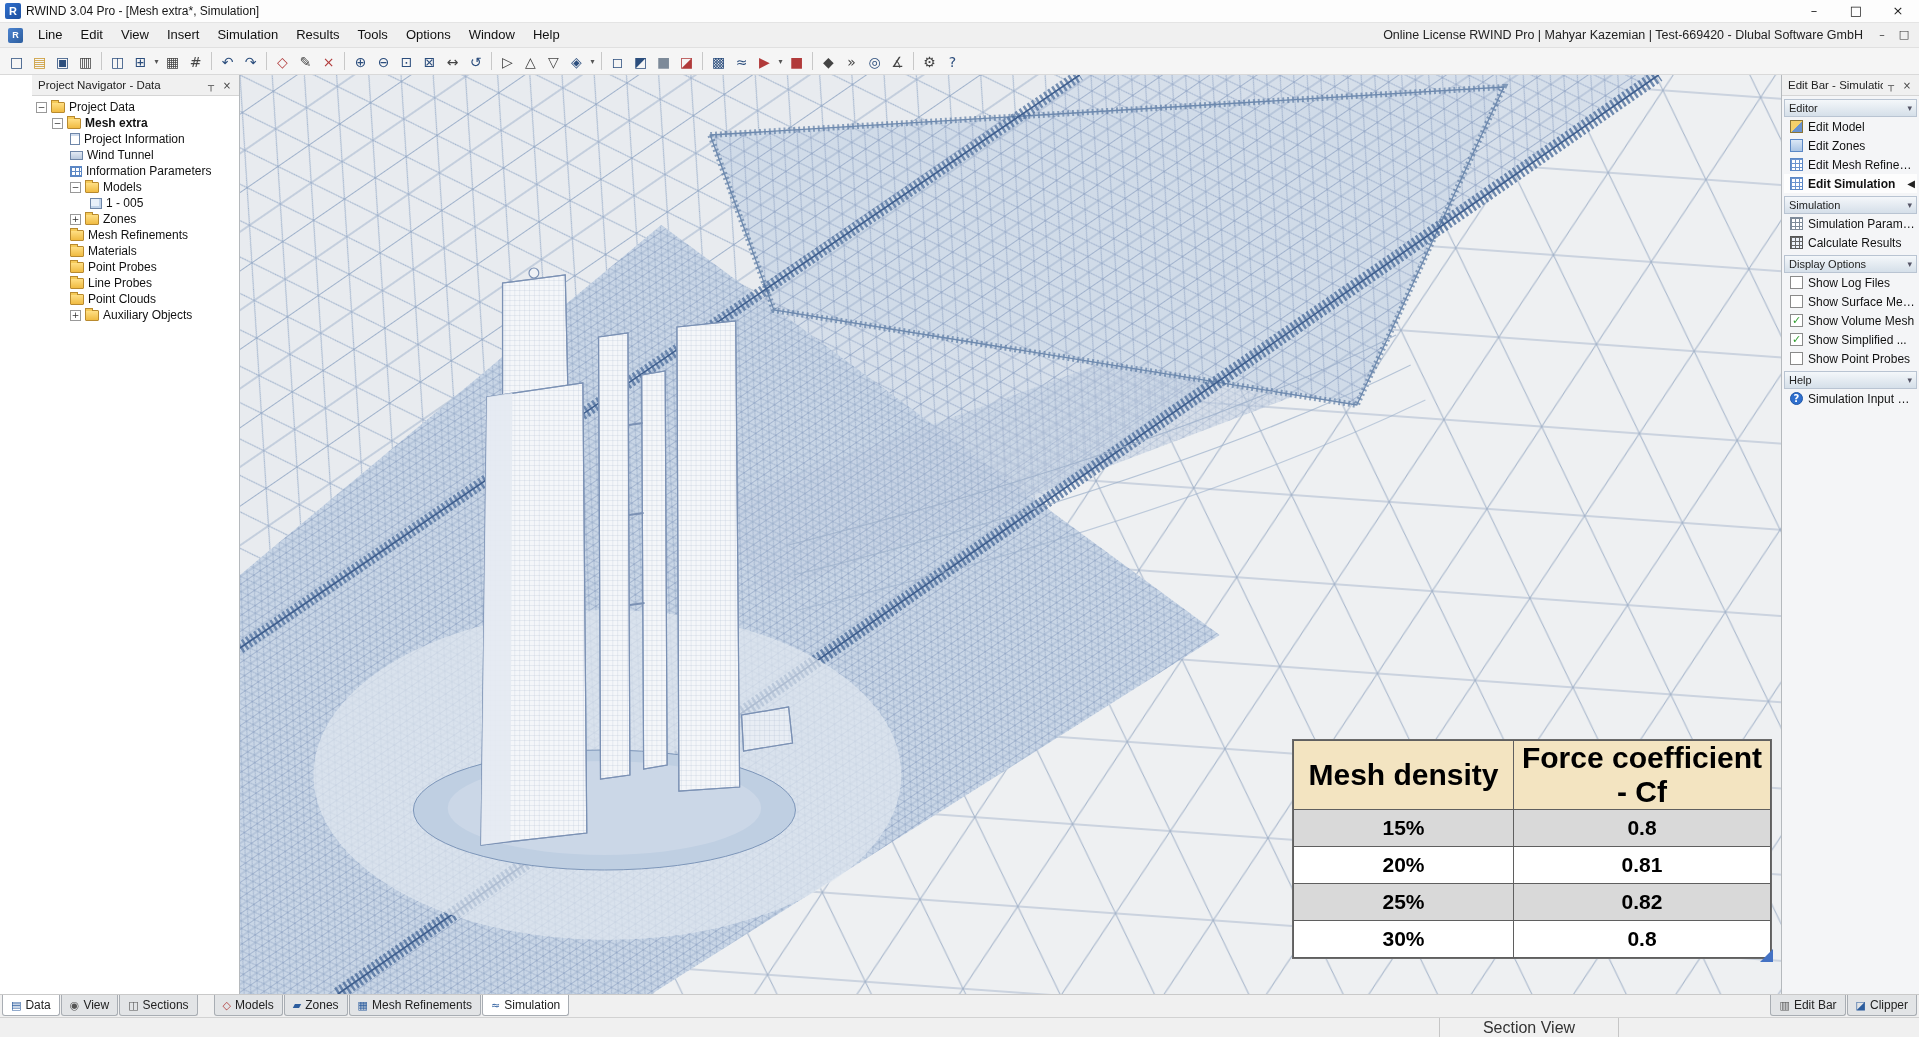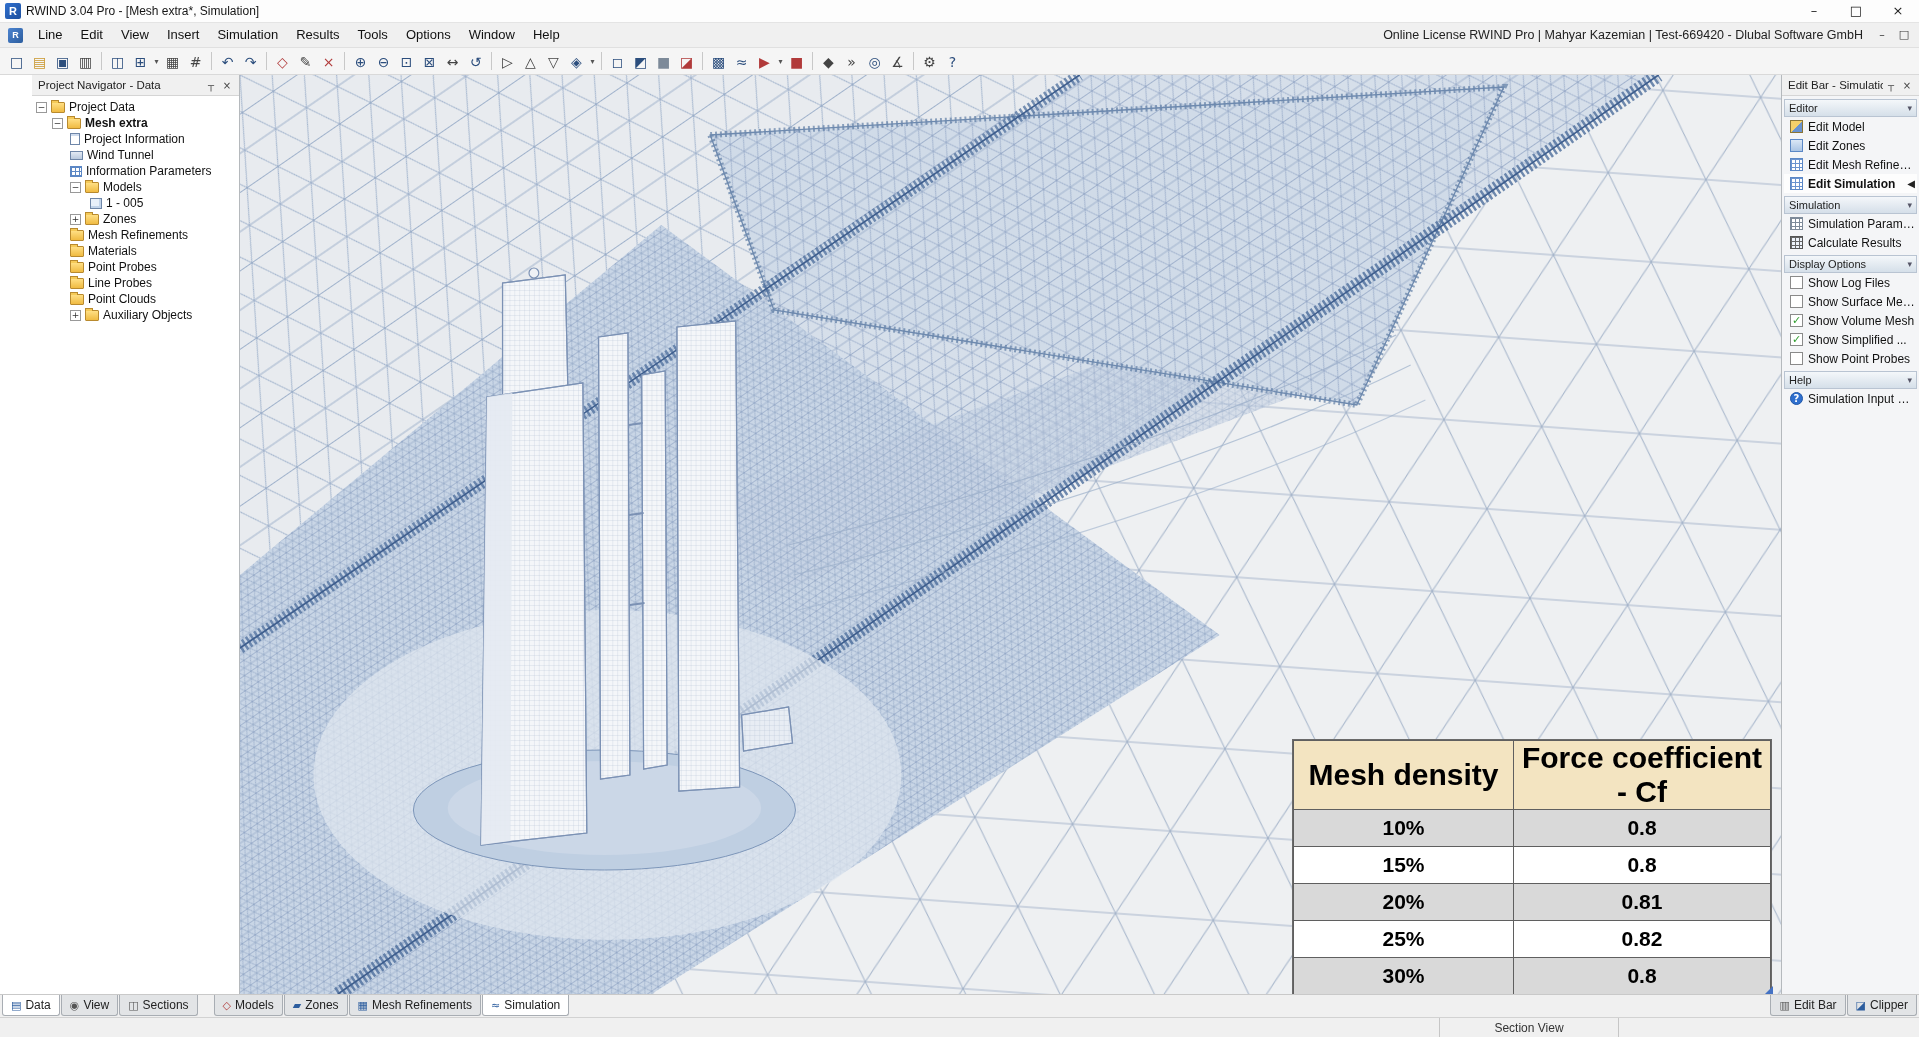--- a/index.html
+++ b/index.html
@@ -86,21 +86,21 @@
   .tabbar { height:23px; background:#f0f0f0; border-top:1px solid #c9c9c9; display:flex; align-items:flex-start; padding:0 2px; }
   .tab-group { display:flex; gap:1px; }
   .tab-group.mid { margin-left:16px; }
   .tab-group.right { margin-left:auto; }
   .tab { display:flex; align-items:center; gap:4px; height:21px; padding:0 8px; font-size:12px; color:#222; background:#e2e4e6; border:1px solid #a8adb3; border-top:none; border-radius:0 0 3px 3px; }
   .tab.active { background:#fff; }
   .ticon { font-size:11px; line-height:11px; color:#2c5d9e; }
   .ticon.c-red { color:#b13a3a; } .ticon.c-dark { color:#555; }
 
   
-  .statusbar { height:20px; background:#f0f0f0; border-top:1px solid #d2d2d2; display:flex; align-items:center; font-size:12px; color:#333; }
+  .statusbar { height:20px; background:#f0f0f0; border-top:1px solid #d2d2d2; display:flex; align-items:center; font-size:16px; color:#333; }
   .status-spacer { flex:1; }
   .status-seg { width:180px; height:100%; border-left:1px solid #c6c6c6; border-right:1px solid #c6c6c6; display:flex; align-items:center; justify-content:center; }
   .status-end { width:300px; height:100%; }
 </style>
 </head>
 <body>
 
 <div class="titlebar">
   <span class="appicon">R</span>
   <span class="title-text">RWIND 3.04 Pro - [Mesh extra*, Simulation]</span>
@@ -339,24 +339,20 @@
             <col>
           </colgroup>
         <thead>
           <tr>
             <th>Mesh density</th>
             <th>Force coefficient - Cf</th>
           </tr>
         </thead>
         <tbody>
           <tr>
-            <td>10%</td>
-            <td>0.8</td>
-          </tr>
-          <tr>
             <td>15%</td>
             <td>0.8</td>
           </tr>
           <tr>
             <td>20%</td>
             <td>0.81</td>
           </tr>
           <tr>
             <td>25%</td>
             <td>0.82</td>

